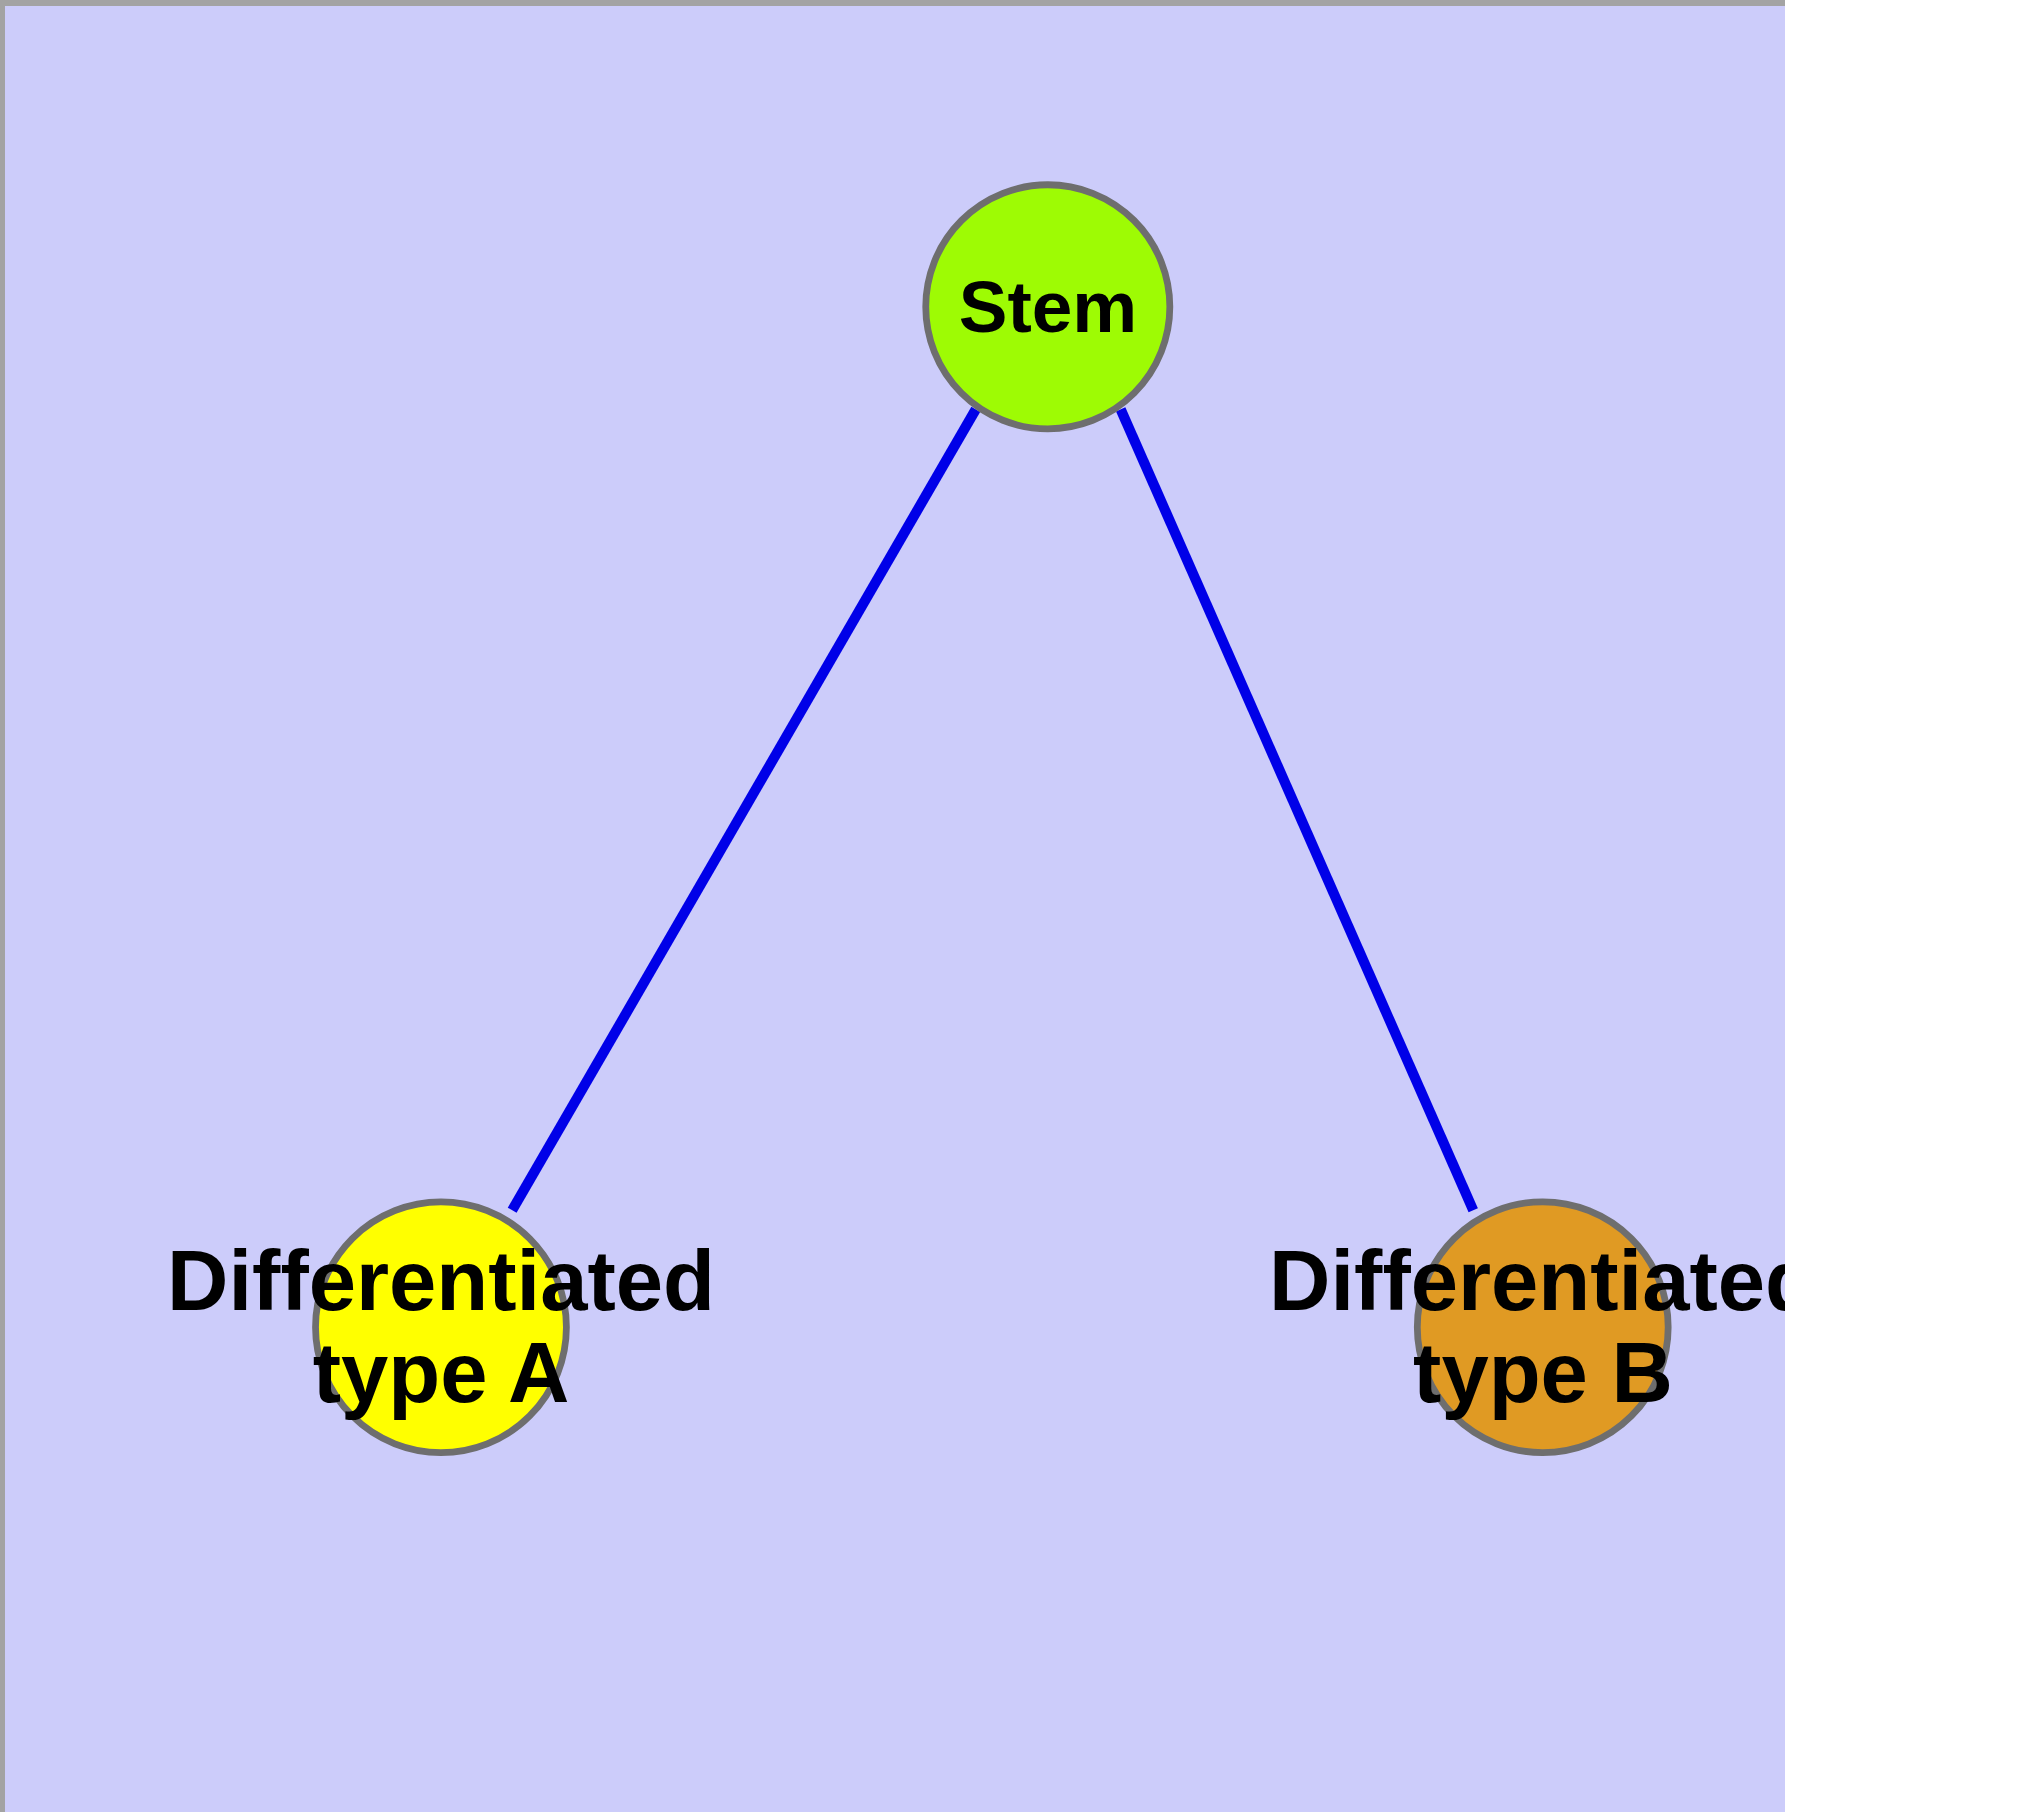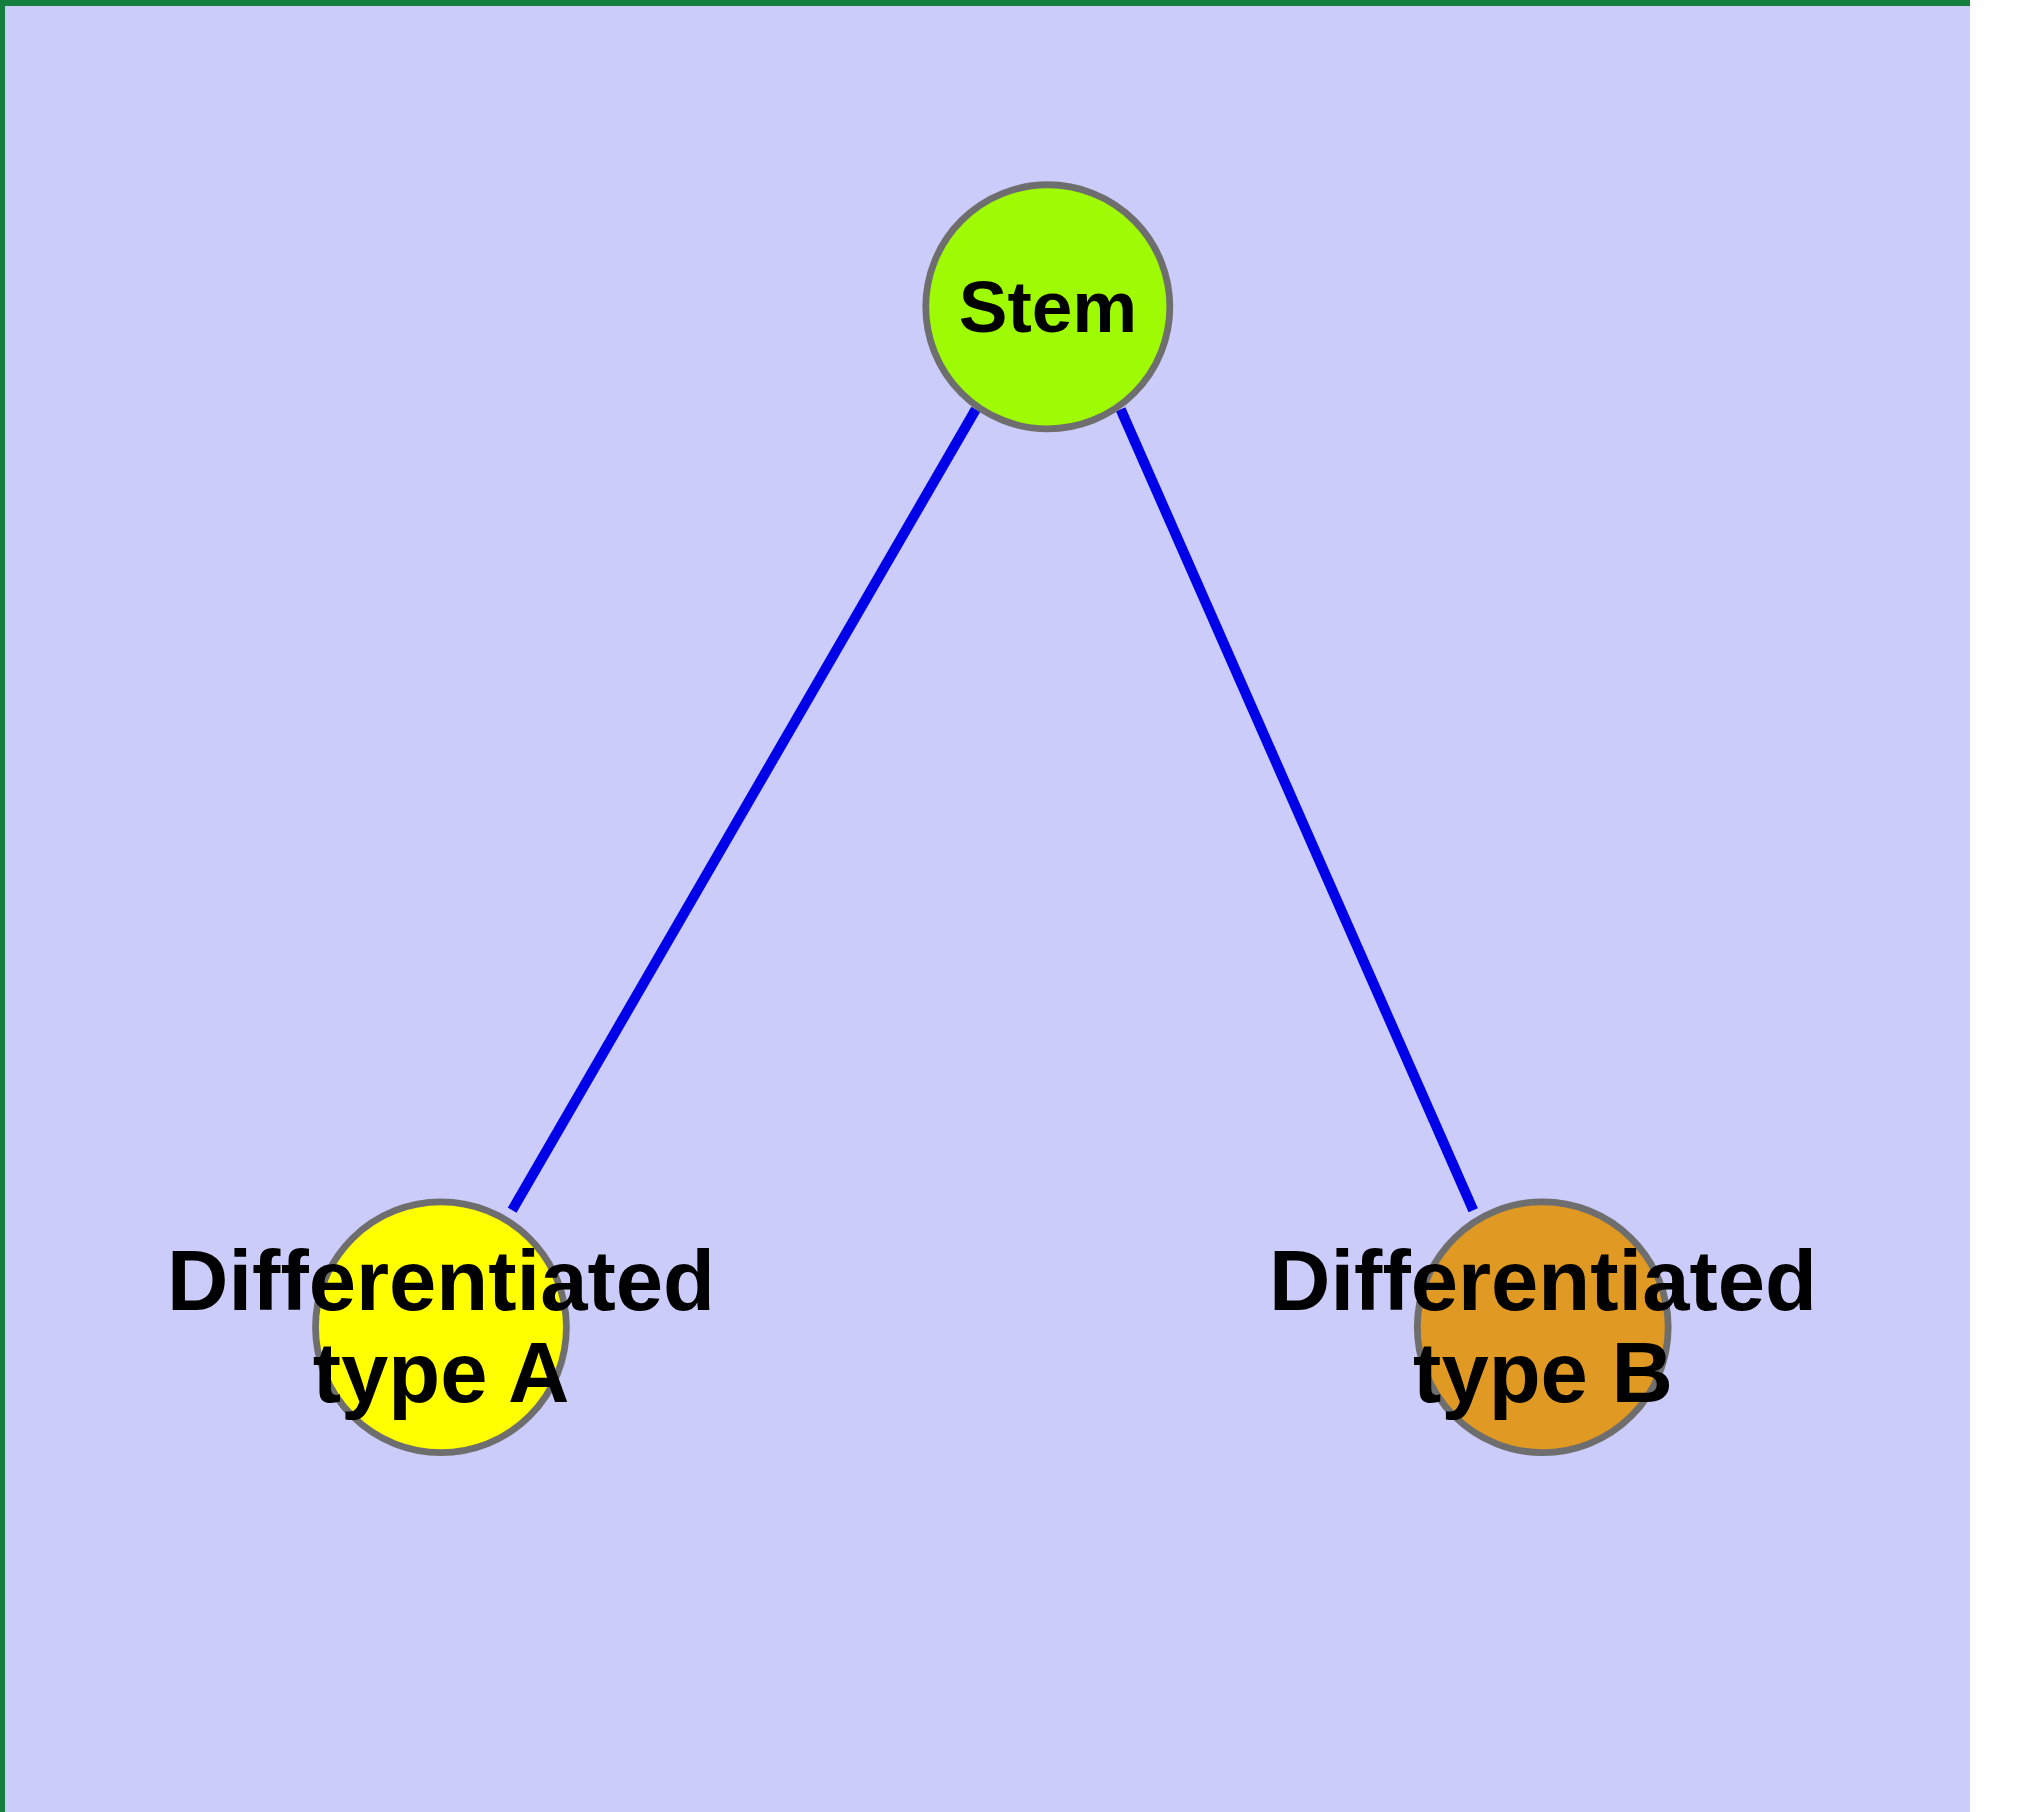--- a/index.html
+++ b/index.html
@@ -3,23 +3,23 @@
 <meta charset="utf-8">
 <title>Cell Differentiation Graph</title>
 <style>
   html, body {
     margin: 0;
     padding: 0;
     background: #ffffff;
   }
   #canvas {
     position: relative;
-    width: 1970px;
+    width: 1785px;
     height: 1812px;
-    background: #15803d;
+    background: #a3a3a3;
     overflow: hidden;
     font-family: "Liberation Sans", sans-serif;
   }
   #panel {
     position: absolute;
     left: 5.1px;
     top: 6px;
     width: 2005px;
     height: 1806px;
     background: #ccccfa;

